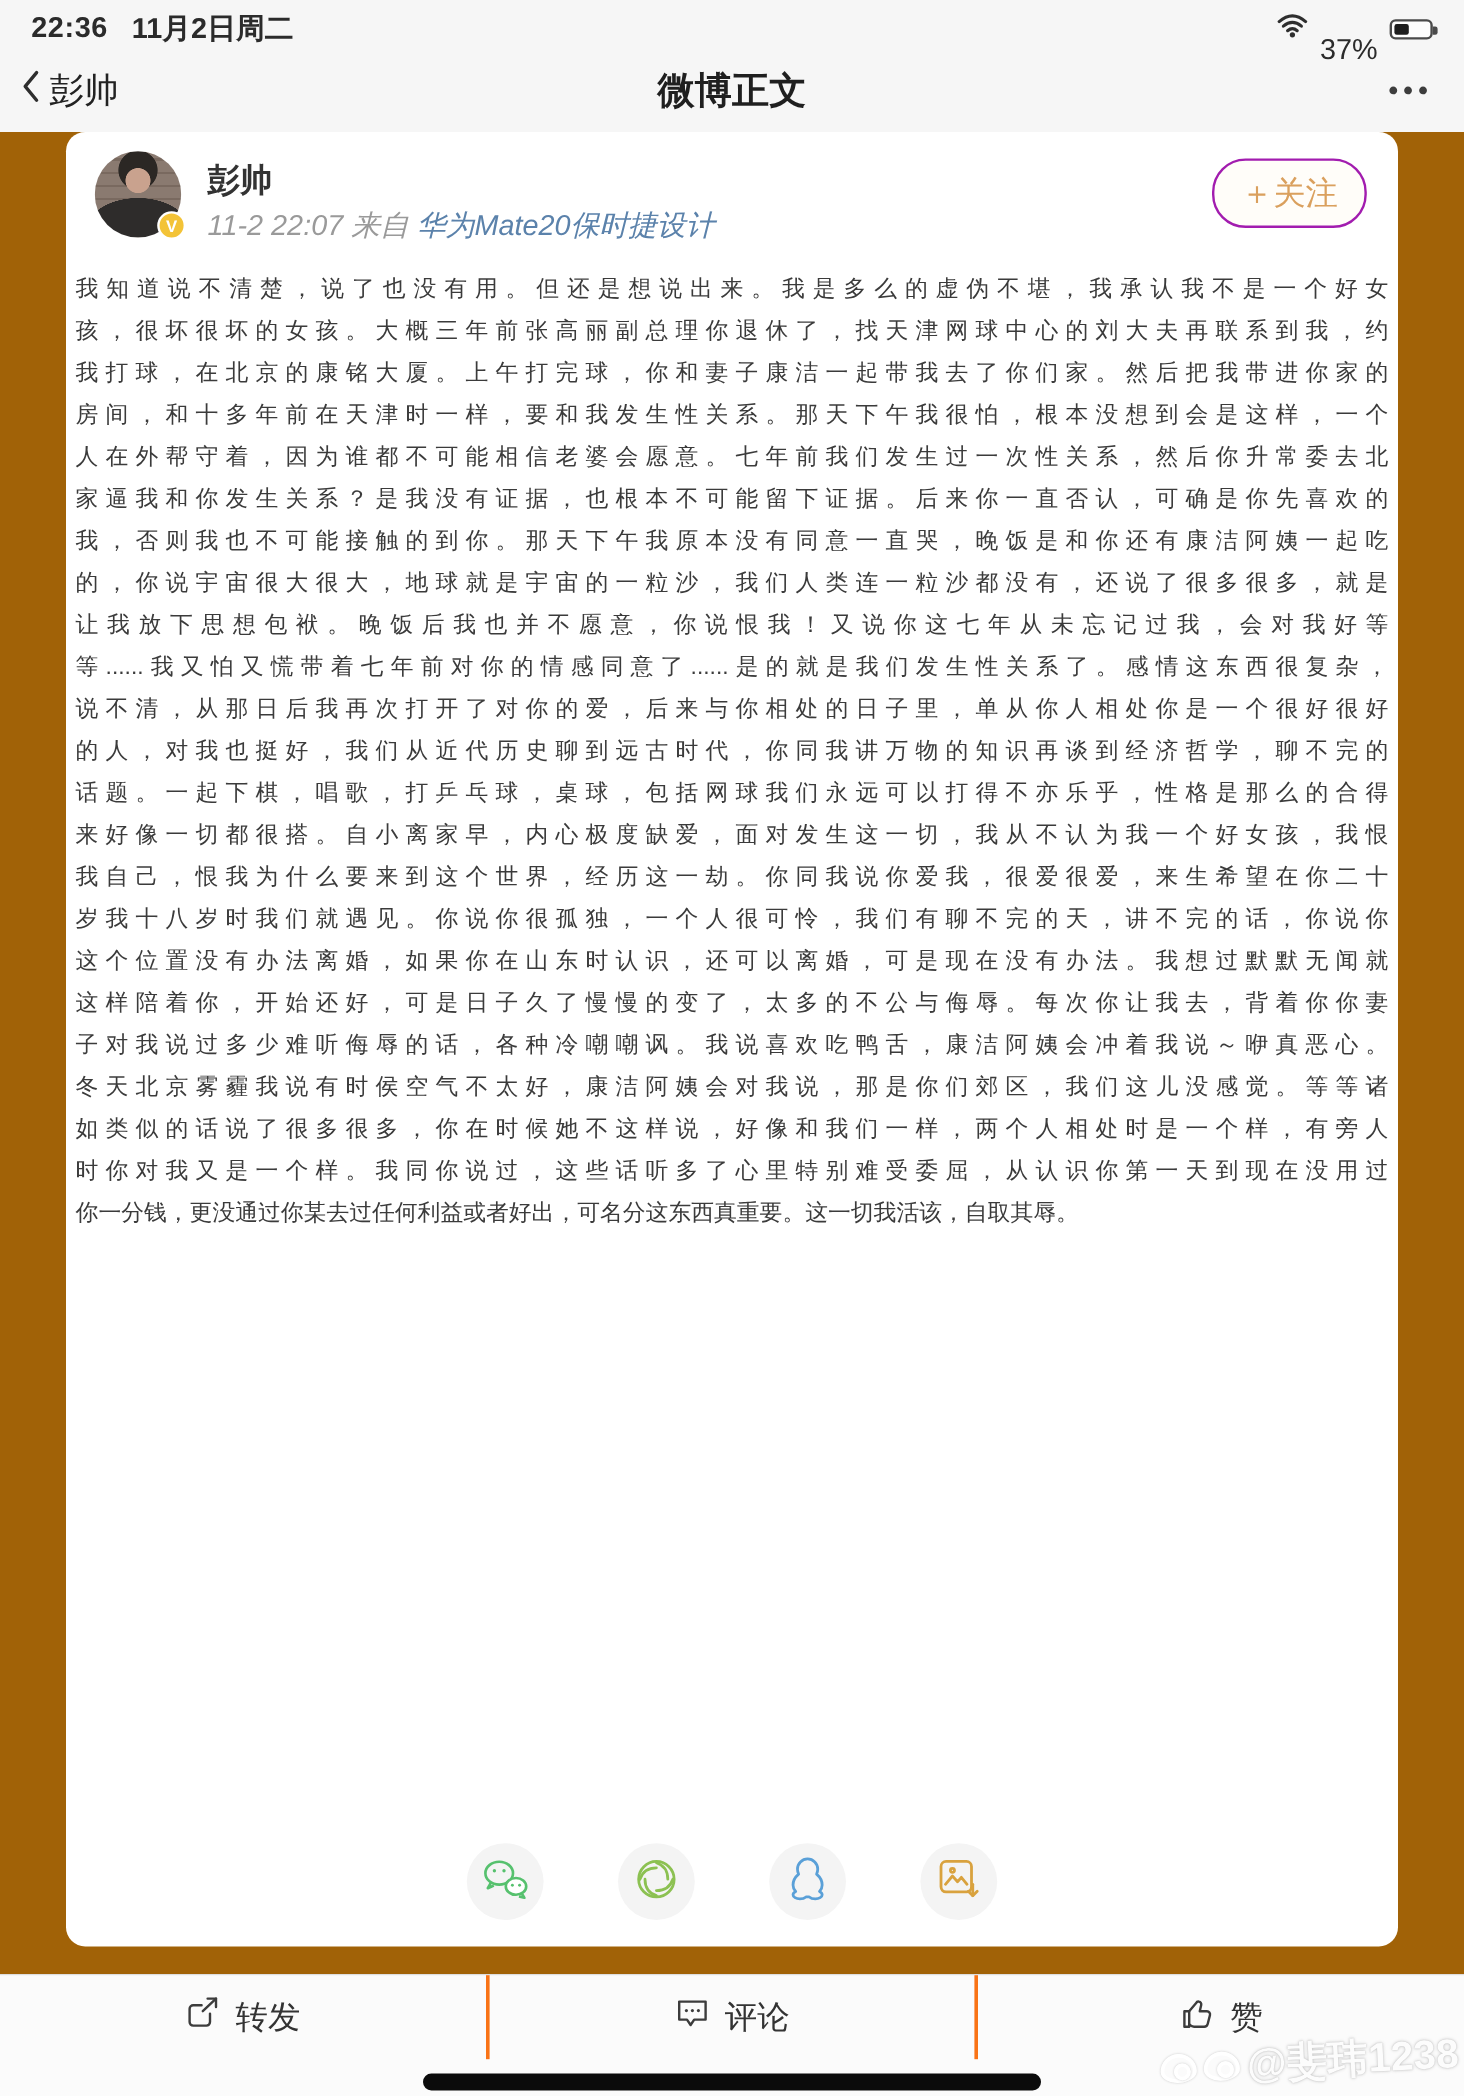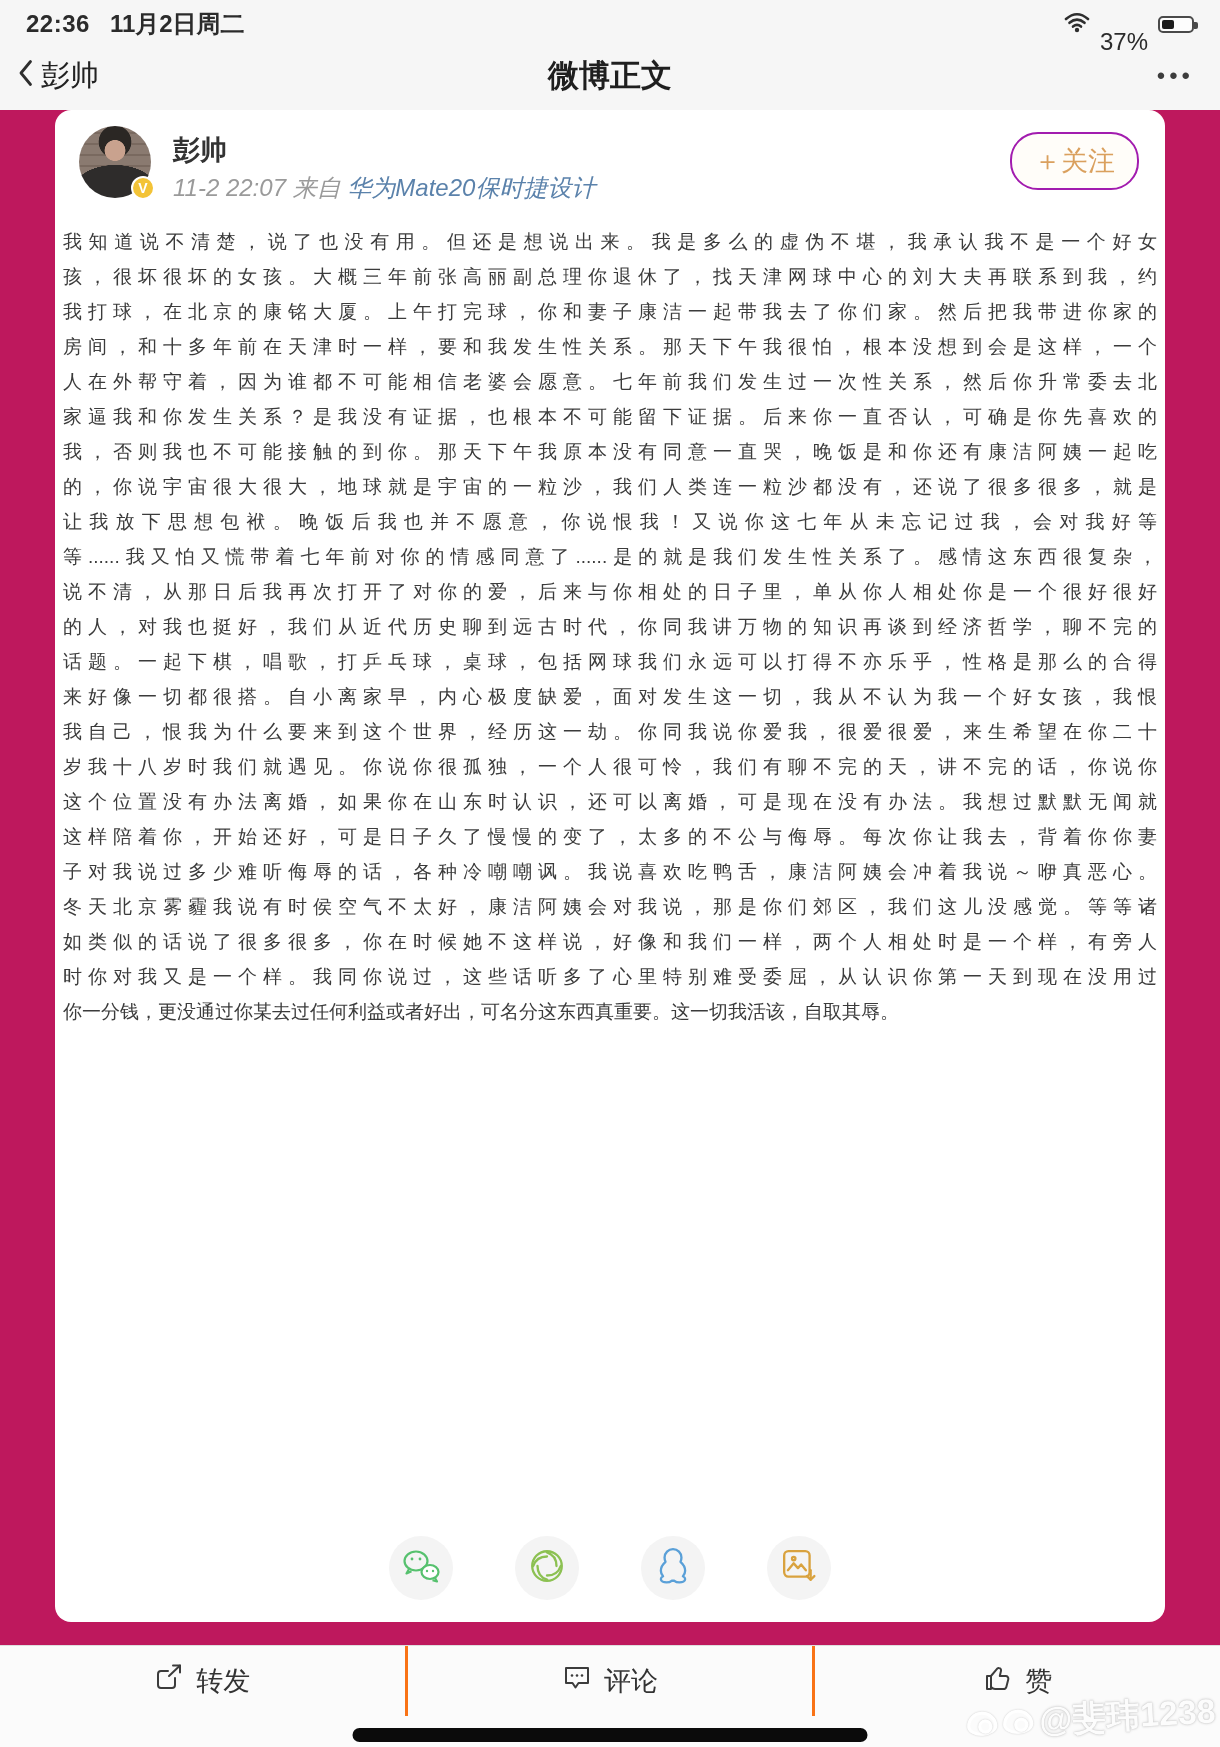--- a/index.html
+++ b/index.html
@@ -1,17 +1,17 @@
 <!DOCTYPE html>
 <html><head>
 <meta charset="utf-8">
 <style>
   * { margin:0; padding:0; box-sizing:border-box; }
   body { font-family: "Liberation Sans", sans-serif; background:#e9e9e9; }
-  .screen { position:relative; width:1220px; height:1747px; background:#be185d; overflow:hidden; }
+  .screen { position:relative; width:1220px; height:1747px; background:#a16207; overflow:hidden; }
 
   
   .topbar { position:absolute; top:0; left:0; width:1220px; height:110px; background:#f6f6f6; }
   .statusbar { position:absolute; top:8px; left:0; right:0; height:32px; display:flex; align-items:center; padding:0 26px; color:#2b2b2b; }
   .status-time { font-size:24px; font-weight:700; letter-spacing:.5px; }
   .status-date { font-size:24px; font-weight:600; margin-left:20px; }
   .status-right { margin-left:auto; display:flex; align-items:center; gap:10px; }
   .status-batt-pct { font-size:24px; font-weight:400;margin-top:36px; }
   .battery { position:relative; width:36px; height:17px; border:2px solid #4a4a4a; border-radius:5px; background:#fdfdfd; }
   .battery .fill { position:absolute; left:2px; top:2px; bottom:2px; width:37%; background:#1d1d1d; border-radius:2px; }

